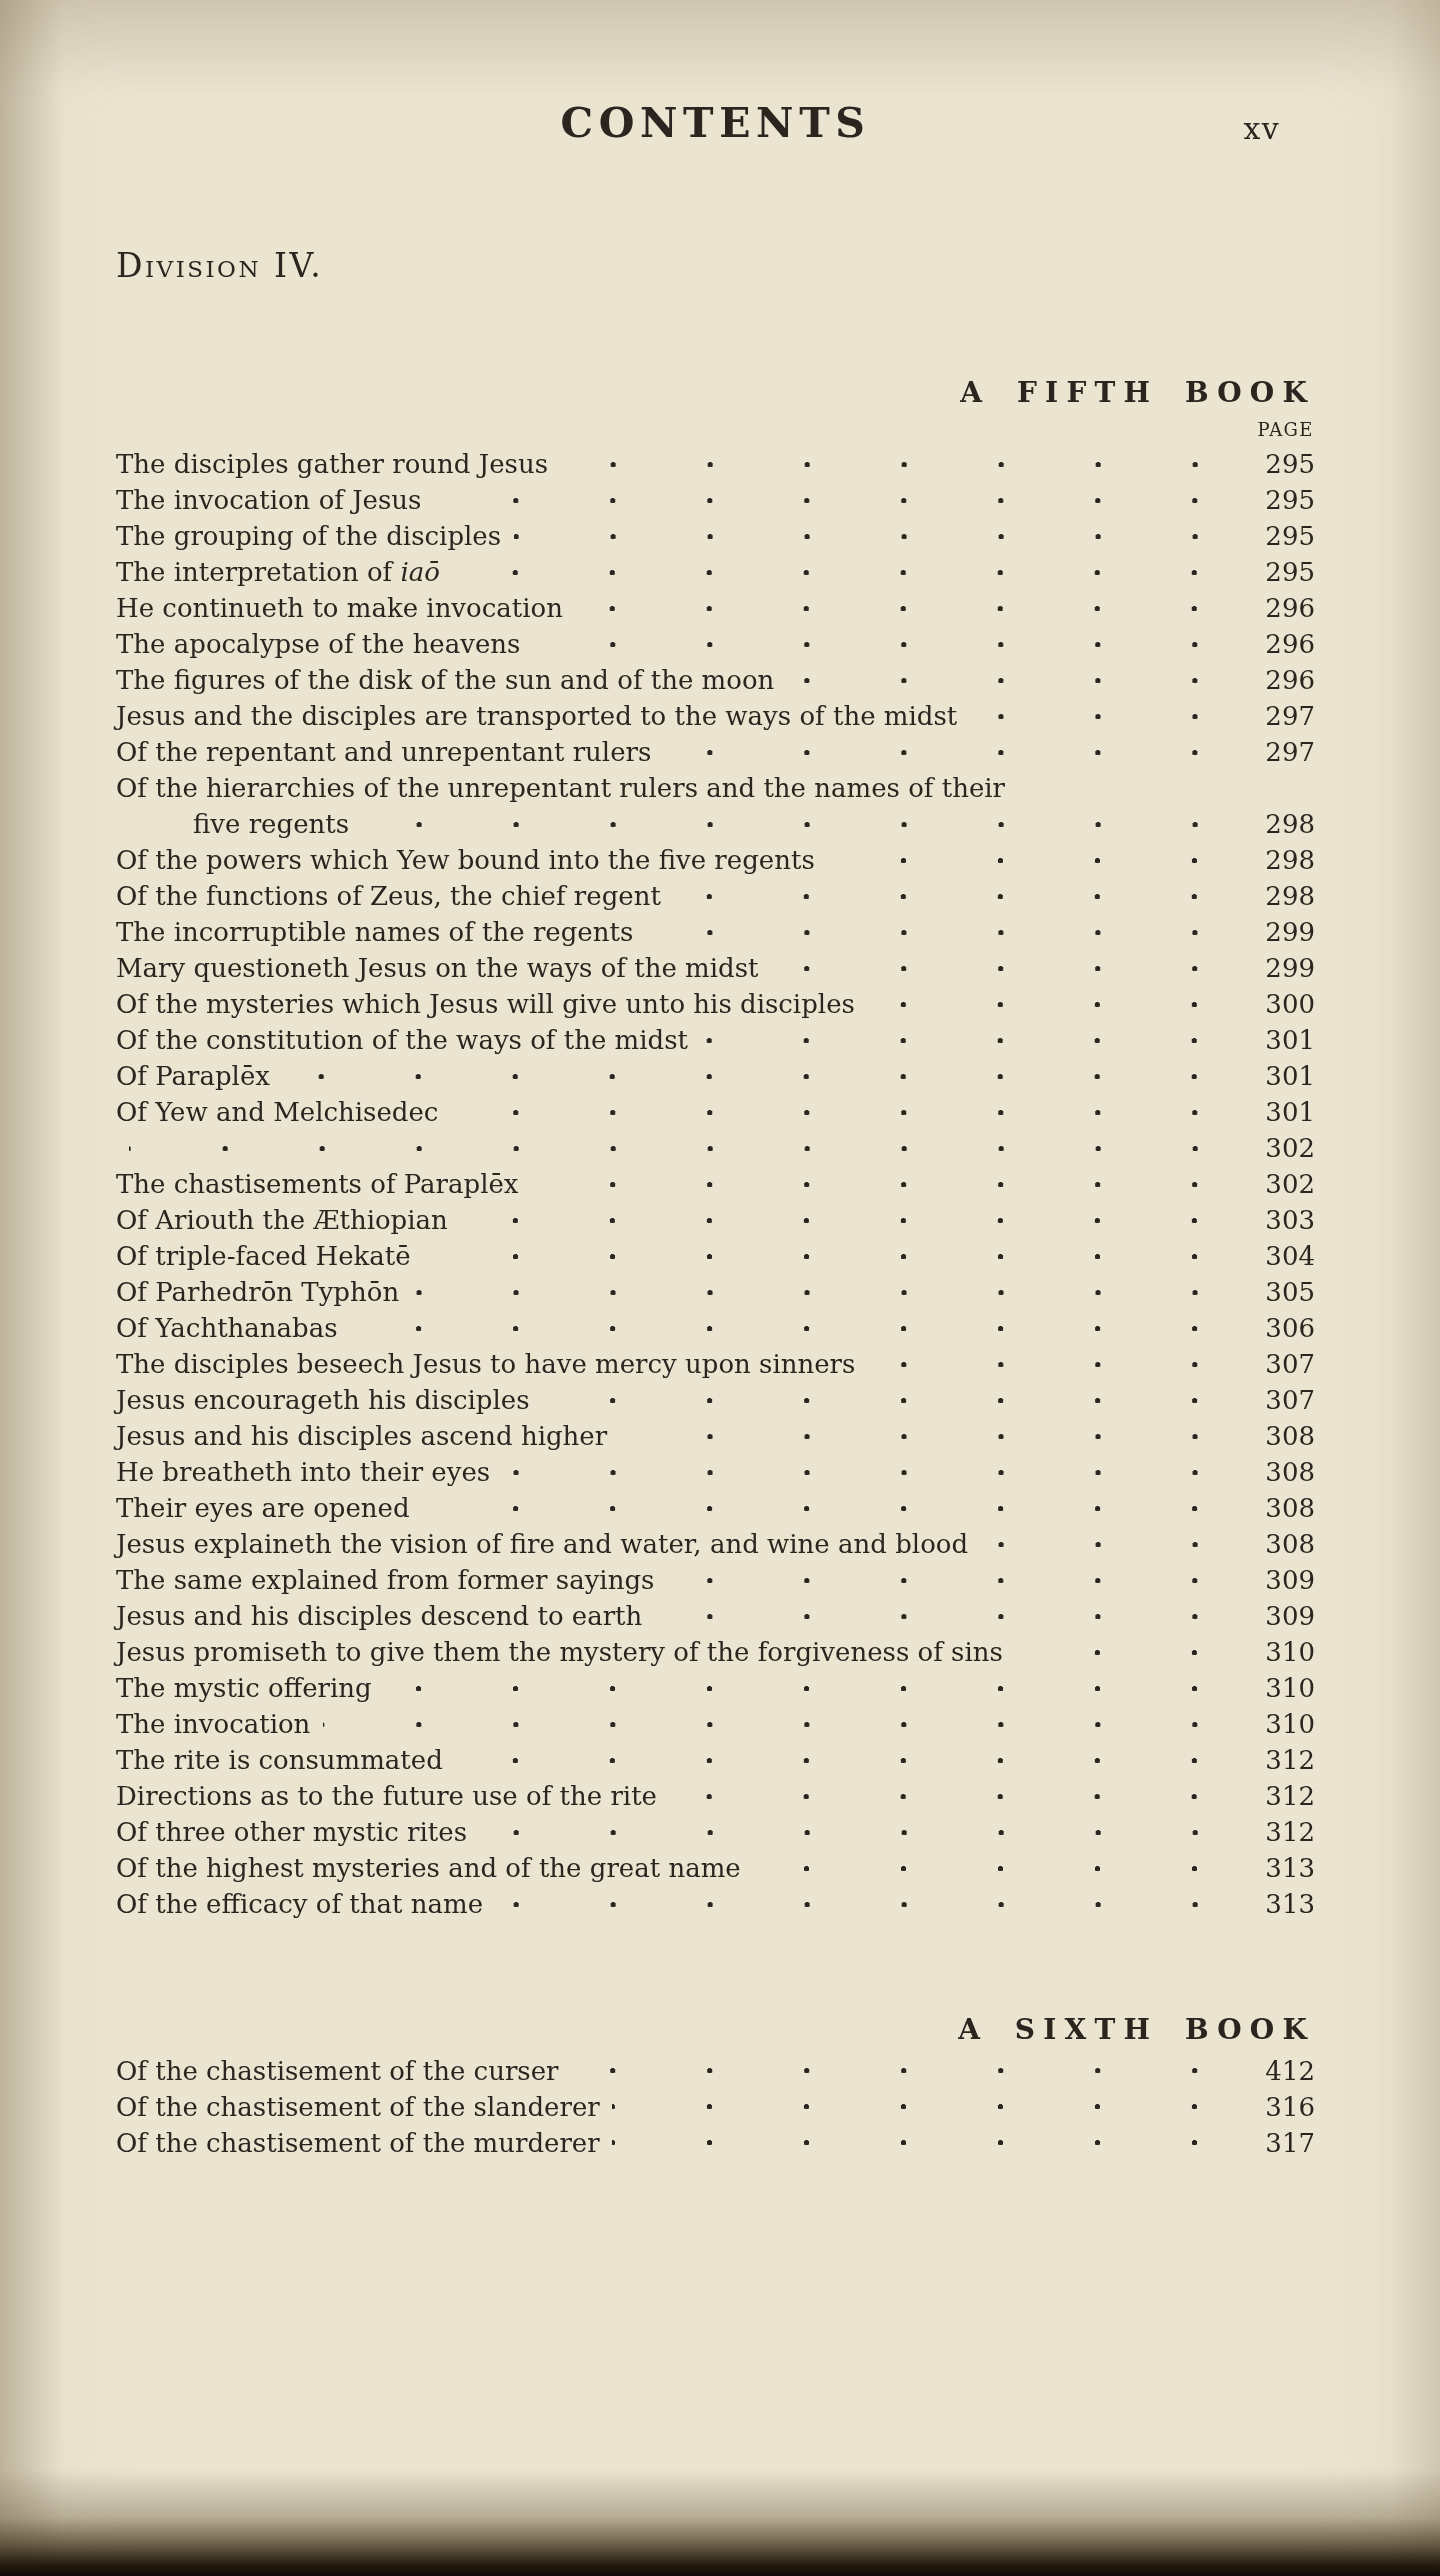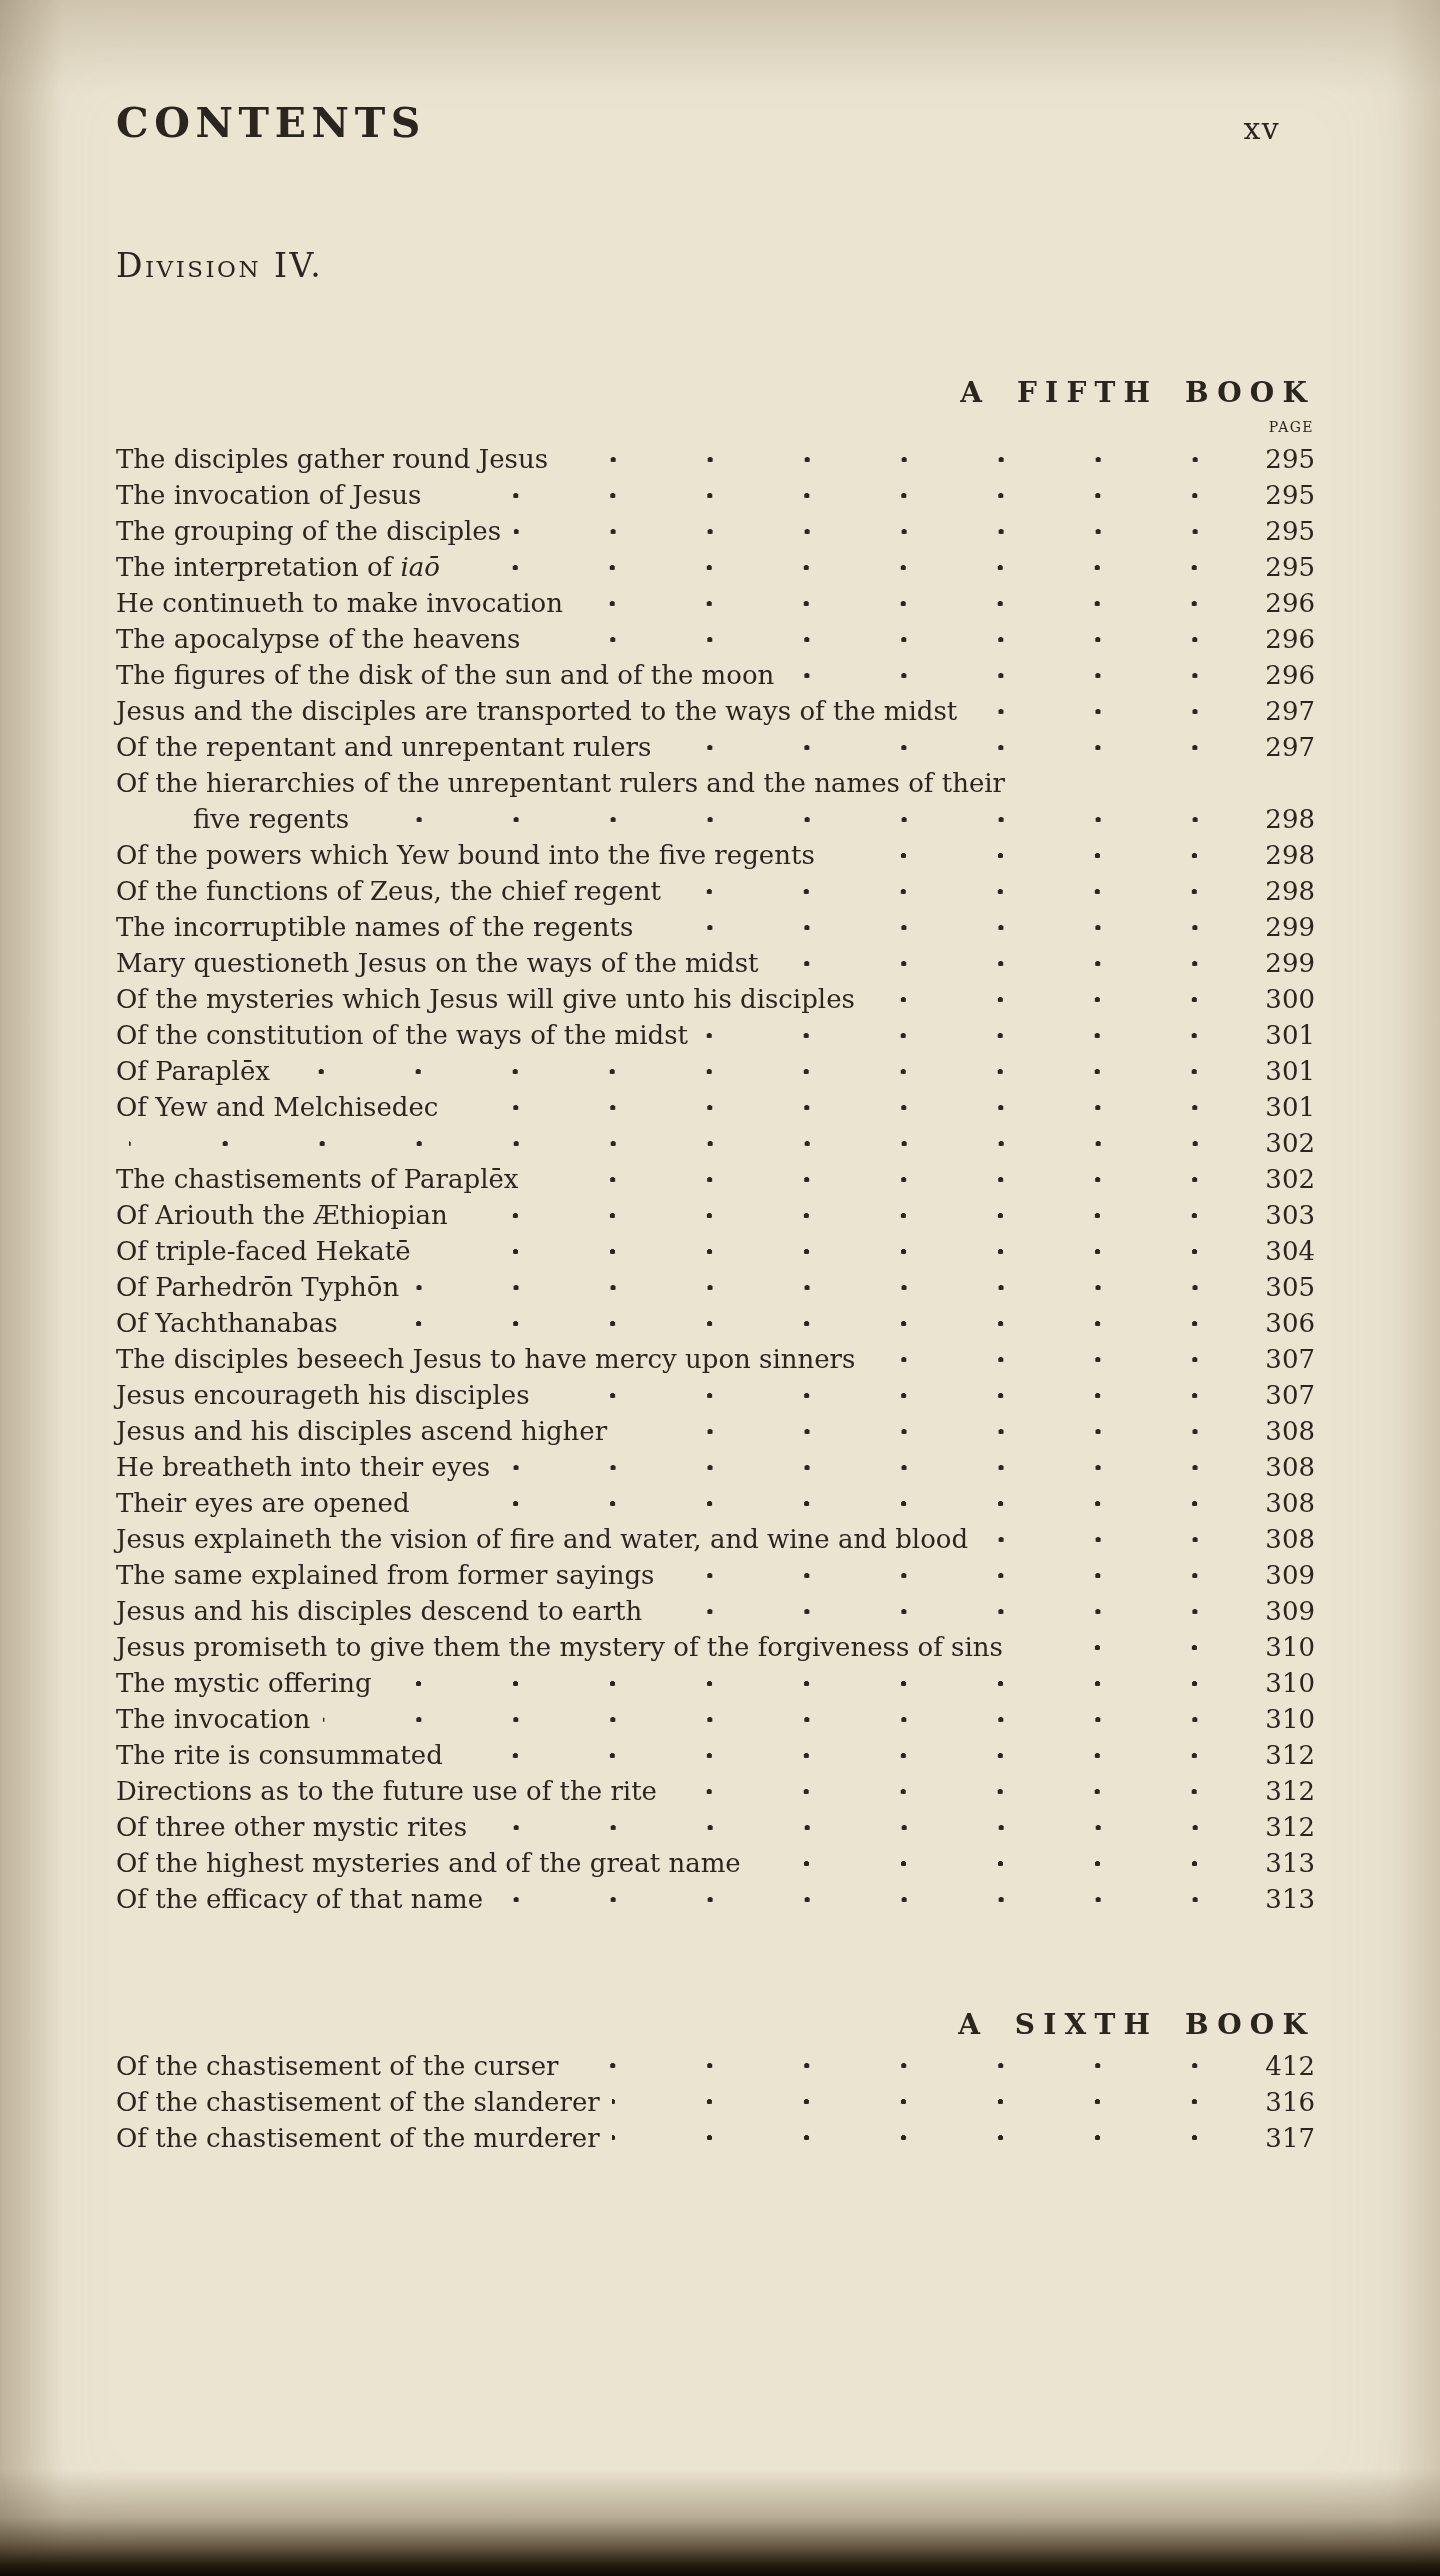--- a/index.html
+++ b/index.html
@@ -19,20 +19,21 @@
       linear-gradient(270deg, rgba(110,92,62,.14) 0, rgba(110,92,62,0) 50px),
       #ebe4d1;
     box-shadow: inset 0 0 113px rgba(120,100,66,.18);
   }
   .content{
     position:relative;
     padding:94px 125px 0 116px;
   }
   .header-row{
     position:relative;
+    text-align:center;
     height:58px;
   }
   .header-row h1{
     margin:0;
     font-size:41px;
     font-weight:600;
     letter-spacing:5.6px;
     line-height:58px;
   }
   .folio{
@@ -52,21 +53,21 @@
     margin:91px 0 0 0;
     text-align:right;
     font-size:28px;
     font-weight:600;
     letter-spacing:8.2px;
     word-spacing:8.8px;
   }
   .page-label{
     margin-top:10px;
     text-align:right;
-    font-size:14px;
+    font-size:18px;
     letter-spacing:1.3px;
     padding-right:1.3px;
   }
   ul.entries{
     list-style:none;
     margin:6.3px 0 0 0;
     padding:0;
     font-size:26px;
     line-height:36px;
   }

